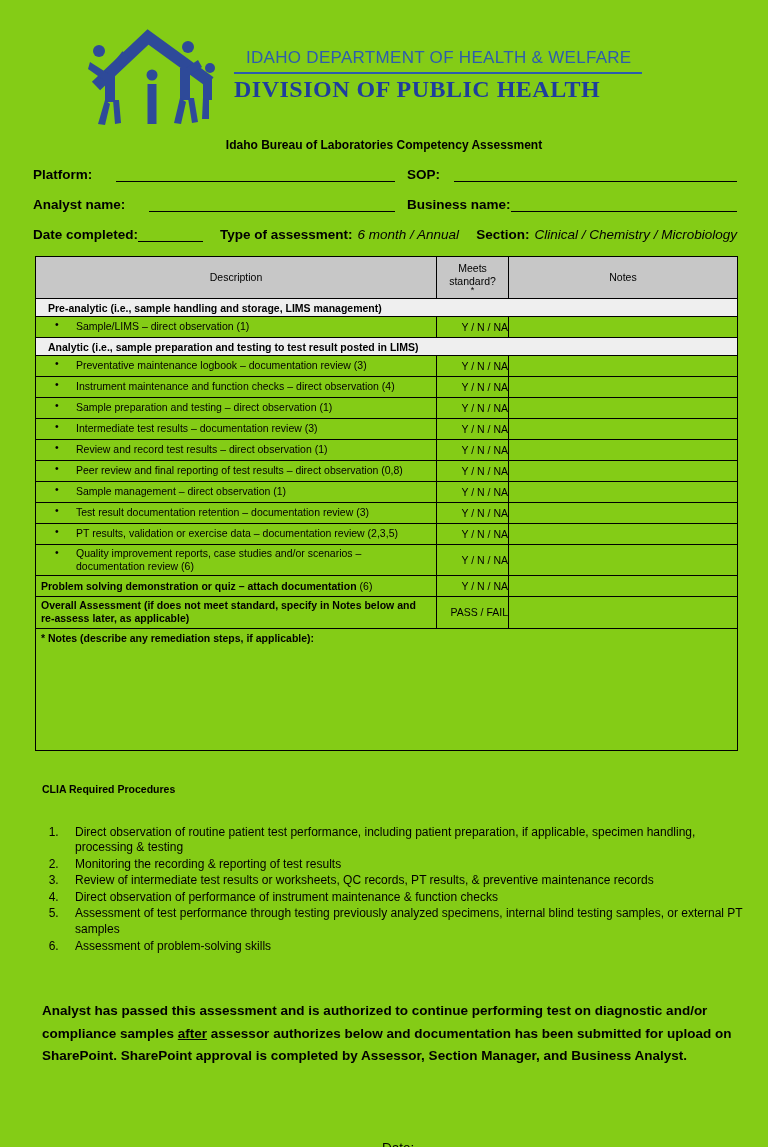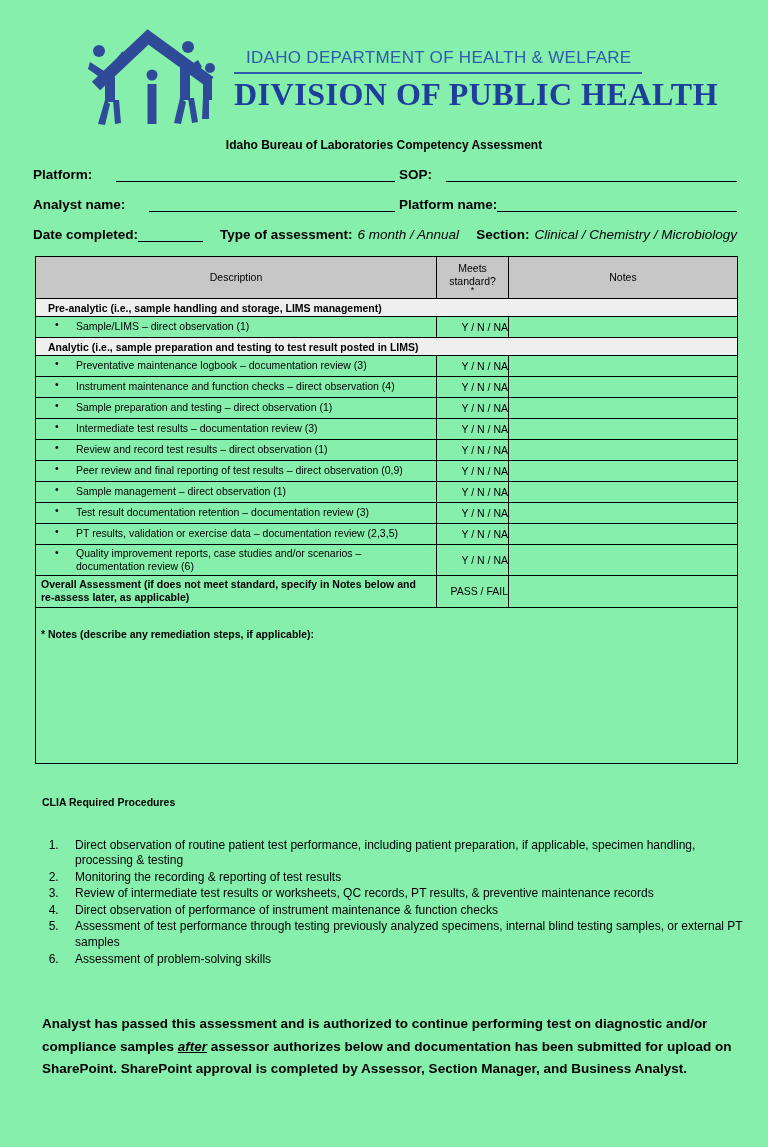--- a/index.html
+++ b/index.html
@@ -1,42 +1,42 @@
 <!DOCTYPE html>
 <html><head>
 <meta charset="utf-8">
 <style>
   html,body { margin:0; padding:0; background:#ffffff; }
   .page {
     position:relative; width:768px; height:1147px; margin:0 auto;
-    background:#86efac; color:#000;
+    background:#84cc16; color:#000;
     font-family:"Liberation Sans", sans-serif; overflow:hidden;
   }
 
   
   .header { display:flex; padding:24px 0 0 88px; }
   .logo-box { width:130px; height:110px; flex:0 0 auto; }
   .masthead { margin-left:16px; padding-top:24px; }
   .dept-line { color:#2d5cae; font-size:17px; letter-spacing:0.3px; padding-left:12px; white-space:nowrap; }
   .blue-rule { height:2px; background:#2d5cae; width:408px; margin:4px 0 2px 0; }
   .division-line {
     color:#1e3e9c; font-family:"Liberation Serif", serif; font-weight:bold;
-    font-size:32px; letter-spacing:0.5px; white-space:nowrap;
+    font-size:24px; letter-spacing:0.5px; white-space:nowrap;
   }
   .form-title { text-align:center; font-weight:bold; font-size:12px; margin-top:4px; }
 
   
   .fields { margin:14px 31px 0 33px; font-size:13.5px; }
   .frow { display:flex; align-items:flex-end; margin-bottom:14px; }
   .lbl { font-weight:bold; white-space:nowrap; }
   .val { font-weight:normal; white-space:nowrap; margin-left:5px;font-style:italic; }
   .fill { border-bottom:1.5px solid #000; height:15px; }
   .grow { flex:1 1 auto; }
   .half-left { display:flex; width:362px; align-items:center;gap:24px; }
-  .half-right { display:flex; flex:1; align-items:flex-end; margin-left:4px; }
+  .half-right { display:flex; flex:1; align-items:flex-end; margin-left:12px; }
   .shortline { width:68px; }
   .gap18 { width:18px; } .gap14 { width:14px; }
 
   
   table.assess {
     border-collapse:collapse; margin:10px 0 0 35px;
     width:702px; table-layout:fixed; font-size:10.5px;
   }
   table.assess td, table.assess th { border:1px solid #000; }
   table.assess { border:1.5px solid #000; }
@@ -47,30 +47,30 @@
   .hdr-mark { display:block; font-size:9px; line-height:5px; }
   .col-desc { width:401px; } .col-std { width:72px; } .col-notes { width:229px; }
   .section-cell { background:#efefef; font-weight:bold; padding:2px 12px; height:13px; }
   .desc-cell { padding:2px 4px 2px 40px; position:relative; line-height:1.25; }
   .desc-cell .bullet { position:absolute; left:19px; top:1px; }
   .bold-desc { padding-left:5px; }
   .bold-desc .b { font-weight:bold; }
   .bold-desc .n { font-weight:normal; }
   .std-cell { text-align:right; vertical-align:middle; padding:4px 0; }
   .notes-cell {}
-  .notes-box { height:115px; vertical-align:top; font-weight:bold; padding:20px 5px; }
+  .notes-box { height:115px; vertical-align:top; font-weight:bold; padding:3px 5px; }
 
   
   .clia-title { margin:32px 0 0 42px; font-weight:bold; font-size:10.5px; }
   ol.clia { margin:30px 0 0 0; padding:0 20px 0 62px; font-size:12px; line-height:1.3; }
   ol.clia li { padding-left:13px; margin-bottom:1px; }
 
   
   .statement { margin:46px 26px 0 42px; width:700px; font-weight:bold; font-size:13.5px; line-height:1.65; }
-  .statement .em { font-style:italic; text-decoration:underline; }
+  .statement .em { text-decoration:underline; }
 
   
   .auth-row { display:flex; align-items:flex-end; margin:72px 28px 0 42px; font-size:13.5px; }
   .auth-fill { width:322px; } .date-fill { width:186px; }
   .revised { margin:8px 0 0 42px; font-size:10px;text-align:right; }
 </style>
 </head>
 <body>
 
 <div class="page">
@@ -127,21 +127,21 @@
         <span class="gap14"></span>
         <span class="fill grow"></span>
       </div>
     </div>
     <div class="frow">
       <div class="half-left">
         <span class="lbl">Analyst name:</span>
         <span class="fill grow"></span>
       </div>
       <div class="half-right">
-        <span class="lbl">Platform name:</span>
+        <span class="lbl">Business name:</span>
         <span class="fill grow"></span>
       </div>
     </div>
     <div class="frow">
       <span class="lbl">Date completed:</span>
       <span class="fill shortline"></span>
       <span class="gap18"></span>
       <span class="lbl">Type of assessment:</span>
       <span class="val">6 month / Annual</span>
       <span class="gap18"></span>
@@ -194,41 +194,46 @@
           <td class="desc-cell"><span class="bullet">•</span><span>Intermediate test results – documentation review (3)</span></td>
           <td class="std-cell">Y / N / NA</td>
           <td class="notes-cell"></td>
         </tr>
         <tr>
           <td class="desc-cell"><span class="bullet">•</span><span>Review and record test results – direct observation (1)</span></td>
           <td class="std-cell">Y / N / NA</td>
           <td class="notes-cell"></td>
         </tr>
         <tr>
-          <td class="desc-cell"><span class="bullet">•</span><span>Peer review and final reporting of test results – direct observation (0,9)</span></td>
+          <td class="desc-cell"><span class="bullet">•</span><span>Peer review and final reporting of test results – direct observation (0,8)</span></td>
           <td class="std-cell">Y / N / NA</td>
           <td class="notes-cell"></td>
         </tr>
         <tr>
           <td class="desc-cell"><span class="bullet">•</span><span>Sample management – direct observation (1)</span></td>
           <td class="std-cell">Y / N / NA</td>
           <td class="notes-cell"></td>
         </tr>
         <tr>
           <td class="desc-cell"><span class="bullet">•</span><span>Test result documentation retention – documentation review (3)</span></td>
           <td class="std-cell">Y / N / NA</td>
           <td class="notes-cell"></td>
         </tr>
         <tr>
           <td class="desc-cell"><span class="bullet">•</span><span>PT results, validation or exercise data – documentation review (2,3,5)</span></td>
           <td class="std-cell">Y / N / NA</td>
           <td class="notes-cell"></td>
         </tr>
         <tr>
           <td class="desc-cell"><span class="bullet">•</span><span>Quality improvement reports, case studies and/or scenarios – documentation review (6)</span></td>
+          <td class="std-cell">Y / N / NA</td>
+          <td class="notes-cell"></td>
+        </tr>
+        <tr>
+          <td class="desc-cell bold-desc"><span class="b">Problem solving demonstration or quiz – attach documentation</span><span class="n"> (6)</span></td>
           <td class="std-cell">Y / N / NA</td>
           <td class="notes-cell"></td>
         </tr>
         <tr>
           <td class="desc-cell bold-desc"><span class="b">Overall Assessment (if does not meet standard, specify in Notes below and re-assess later, as applicable)</span></td>
           <td class="std-cell">PASS / FAIL</td>
           <td class="notes-cell"></td>
         </tr>
       </tbody>
     <tbody>

